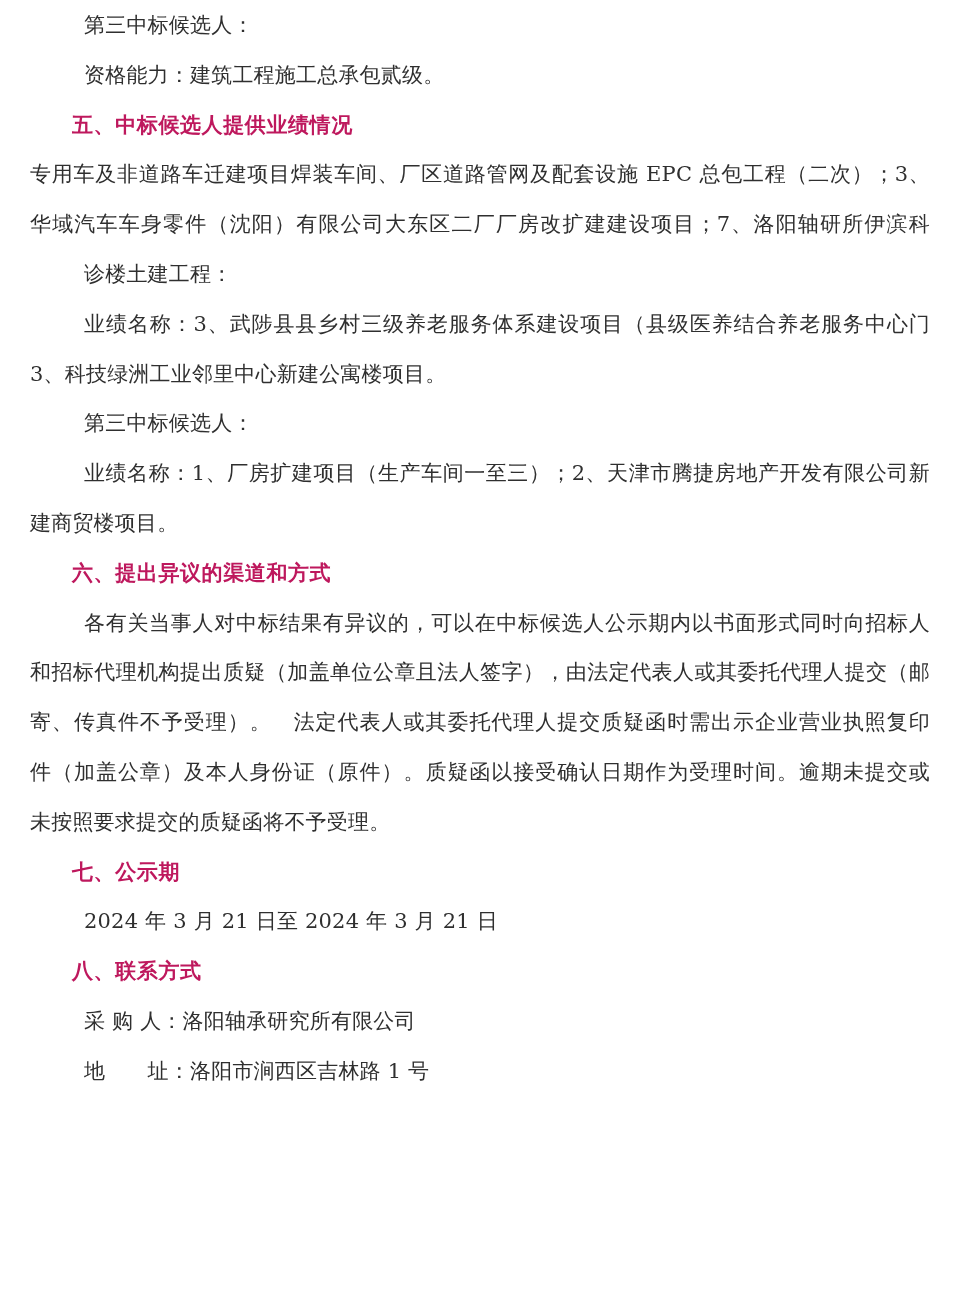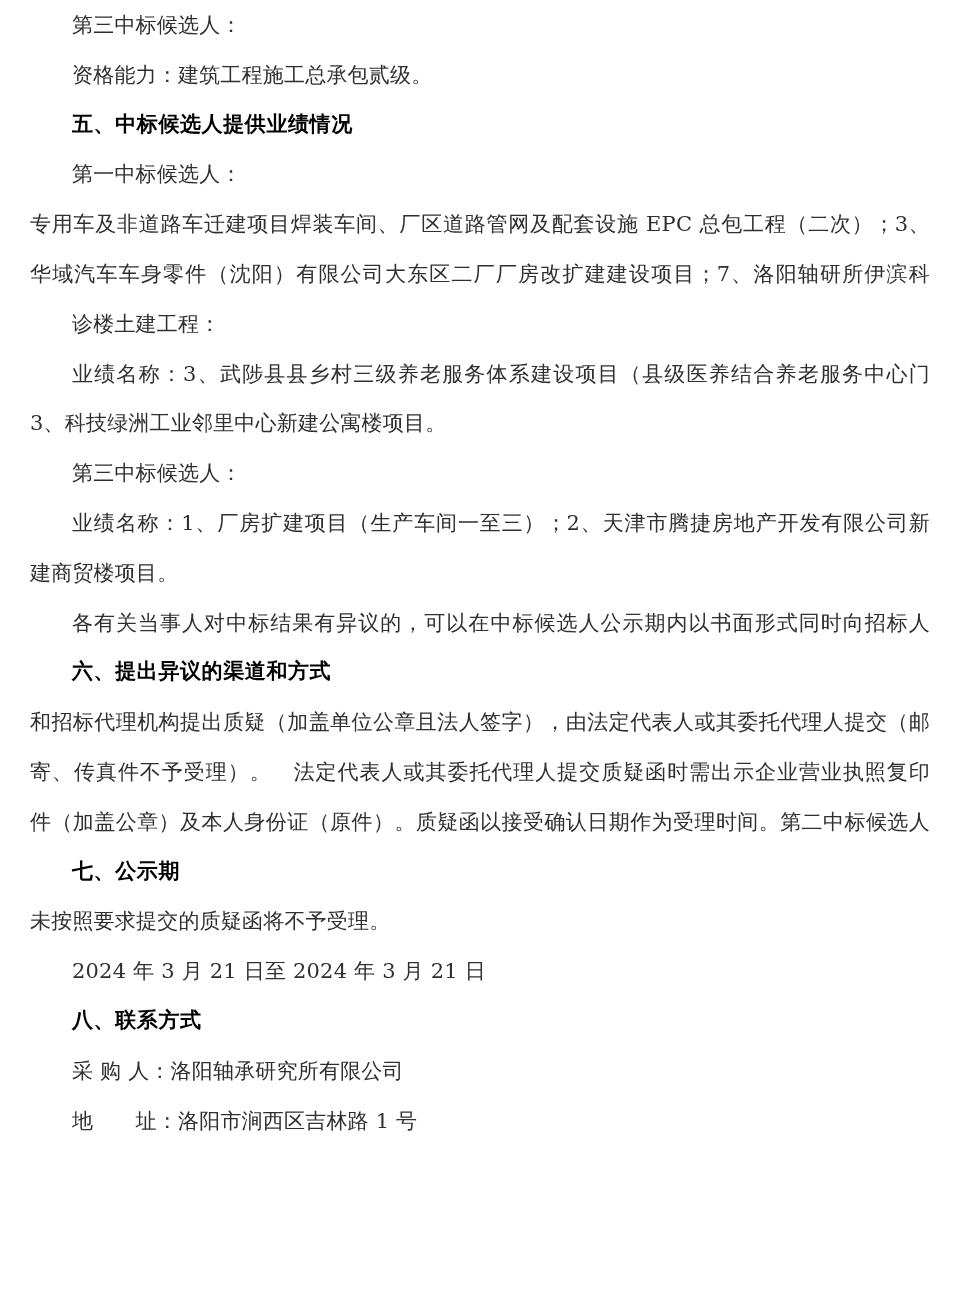--- a/index.html
+++ b/index.html
@@ -23,55 +23,55 @@
   }
   .line {
     font-size: 21px;
     line-height: 49.8px;
     height: 49.8px;
     white-space: nowrap;
     letter-spacing: 0.2px;
   }
   .indent {
     text-indent: 42px;
+    margin-left: 12px;
   }
   
   .fill {
     white-space: normal;
     text-align: justify;
     text-align-last: justify;
   }
   .heading {
-    font-family: Liberation Mono, monospace;
+    font-family: Liberation Serif, serif;
     font-weight: 700;
-    color: #000000;
+    color: #be185d;
     text-indent: 42px;
     letter-spacing: 0.6px;
   }
 </style>
 </head>
 <body>
 
 <div class="page">
   <div class="line indent">第三中标候选人：</div>
   <div class="line indent">资格能力：建筑工程施工总承包贰级。</div>
   <div class="line heading">五、中标候选人提供业绩情况</div>
-  <div class="line indent">第一中标候选人：</div>
   <div class="line fill">专用车及非道路车迁建项目焊装车间、厂区道路管网及配套设施 EPC 总包工程（二次）；3、</div>
   <div class="line fill">华域汽车车身零件（沈阳）有限公司大东区二厂厂房改扩建建设项目；7、洛阳轴研所伊滨科</div>
   <div class="line indent">诊楼土建工程：</div>
   <div class="line indent fill">业绩名称：3、武陟县县乡村三级养老服务体系建设项目（县级医养结合养老服务中心门</div>
   <div class="line">3、科技绿洲工业邻里中心新建公寓楼项目。</div>
   <div class="line indent">第三中标候选人：</div>
   <div class="line indent fill">业绩名称：1、厂房扩建项目（生产车间一至三）；2、天津市腾捷房地产开发有限公司新</div>
   <div class="line">建商贸楼项目。</div>
+  <div class="line heading">六、提出异议的渠道和方式</div>
   <div class="line indent fill">各有关当事人对中标结果有异议的，可以在中标候选人公示期内以书面形式同时向招标人</div>
-  <div class="line heading">六、提出异议的渠道和方式</div>
   <div class="line fill">和招标代理机构提出质疑（加盖单位公章且法人签字），由法定代表人或其委托代理人提交（邮</div>
   <div class="line fill">寄、传真件不予受理）。　法定代表人或其委托代理人提交质疑函时需出示企业营业执照复印</div>
-  <div class="line fill">件（加盖公章）及本人身份证（原件）。质疑函以接受确认日期作为受理时间。第二中标候选人</div>
+  <div class="line fill">件（加盖公章）及本人身份证（原件）。质疑函以接受确认日期作为受理时间。逾期未提交或</div>
+  <div class="line">未按照要求提交的质疑函将不予受理。</div>
   <div class="line heading">七、公示期</div>
-  <div class="line">未按照要求提交的质疑函将不予受理。</div>
   <div class="line indent">2024 年 3 月 21 日至 2024 年 3 月 21 日</div>
   <div class="line heading">八、联系方式</div>
   <div class="line indent">采 购 人：洛阳轴承研究所有限公司</div>
   <div class="line indent">地　　址：洛阳市涧西区吉林路 1 号</div>
 </div>
 
 </body></html>

